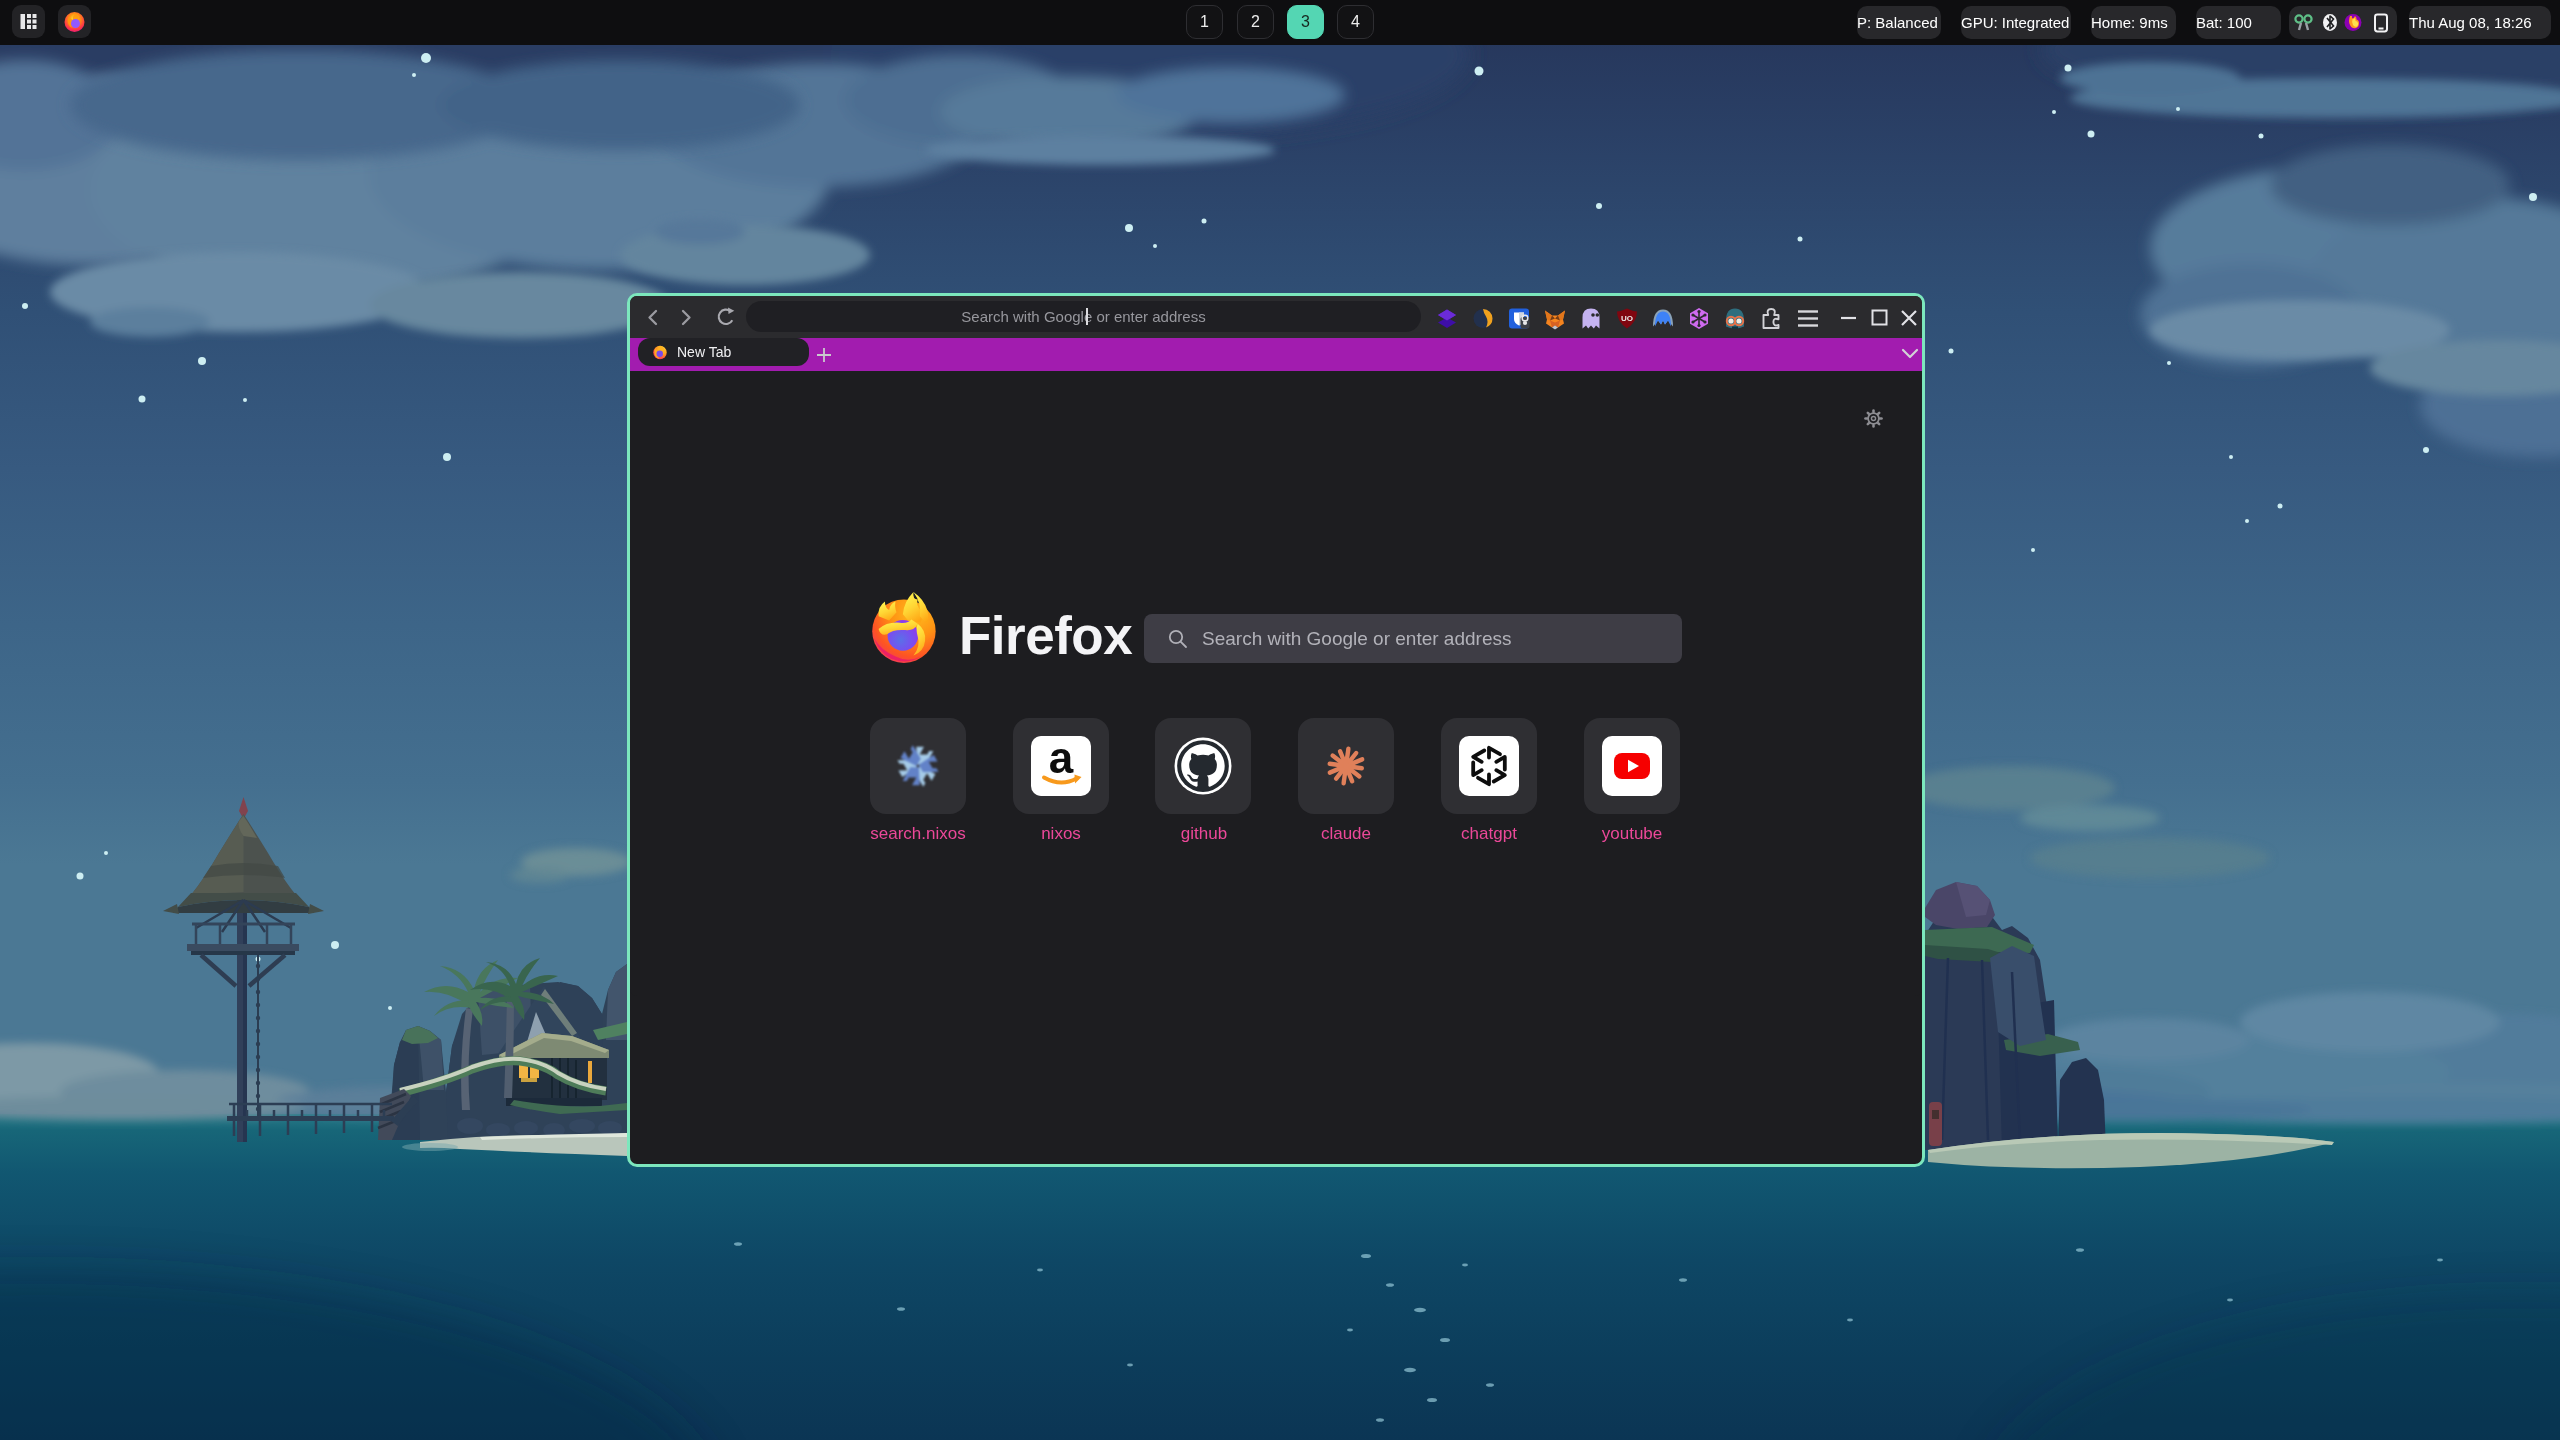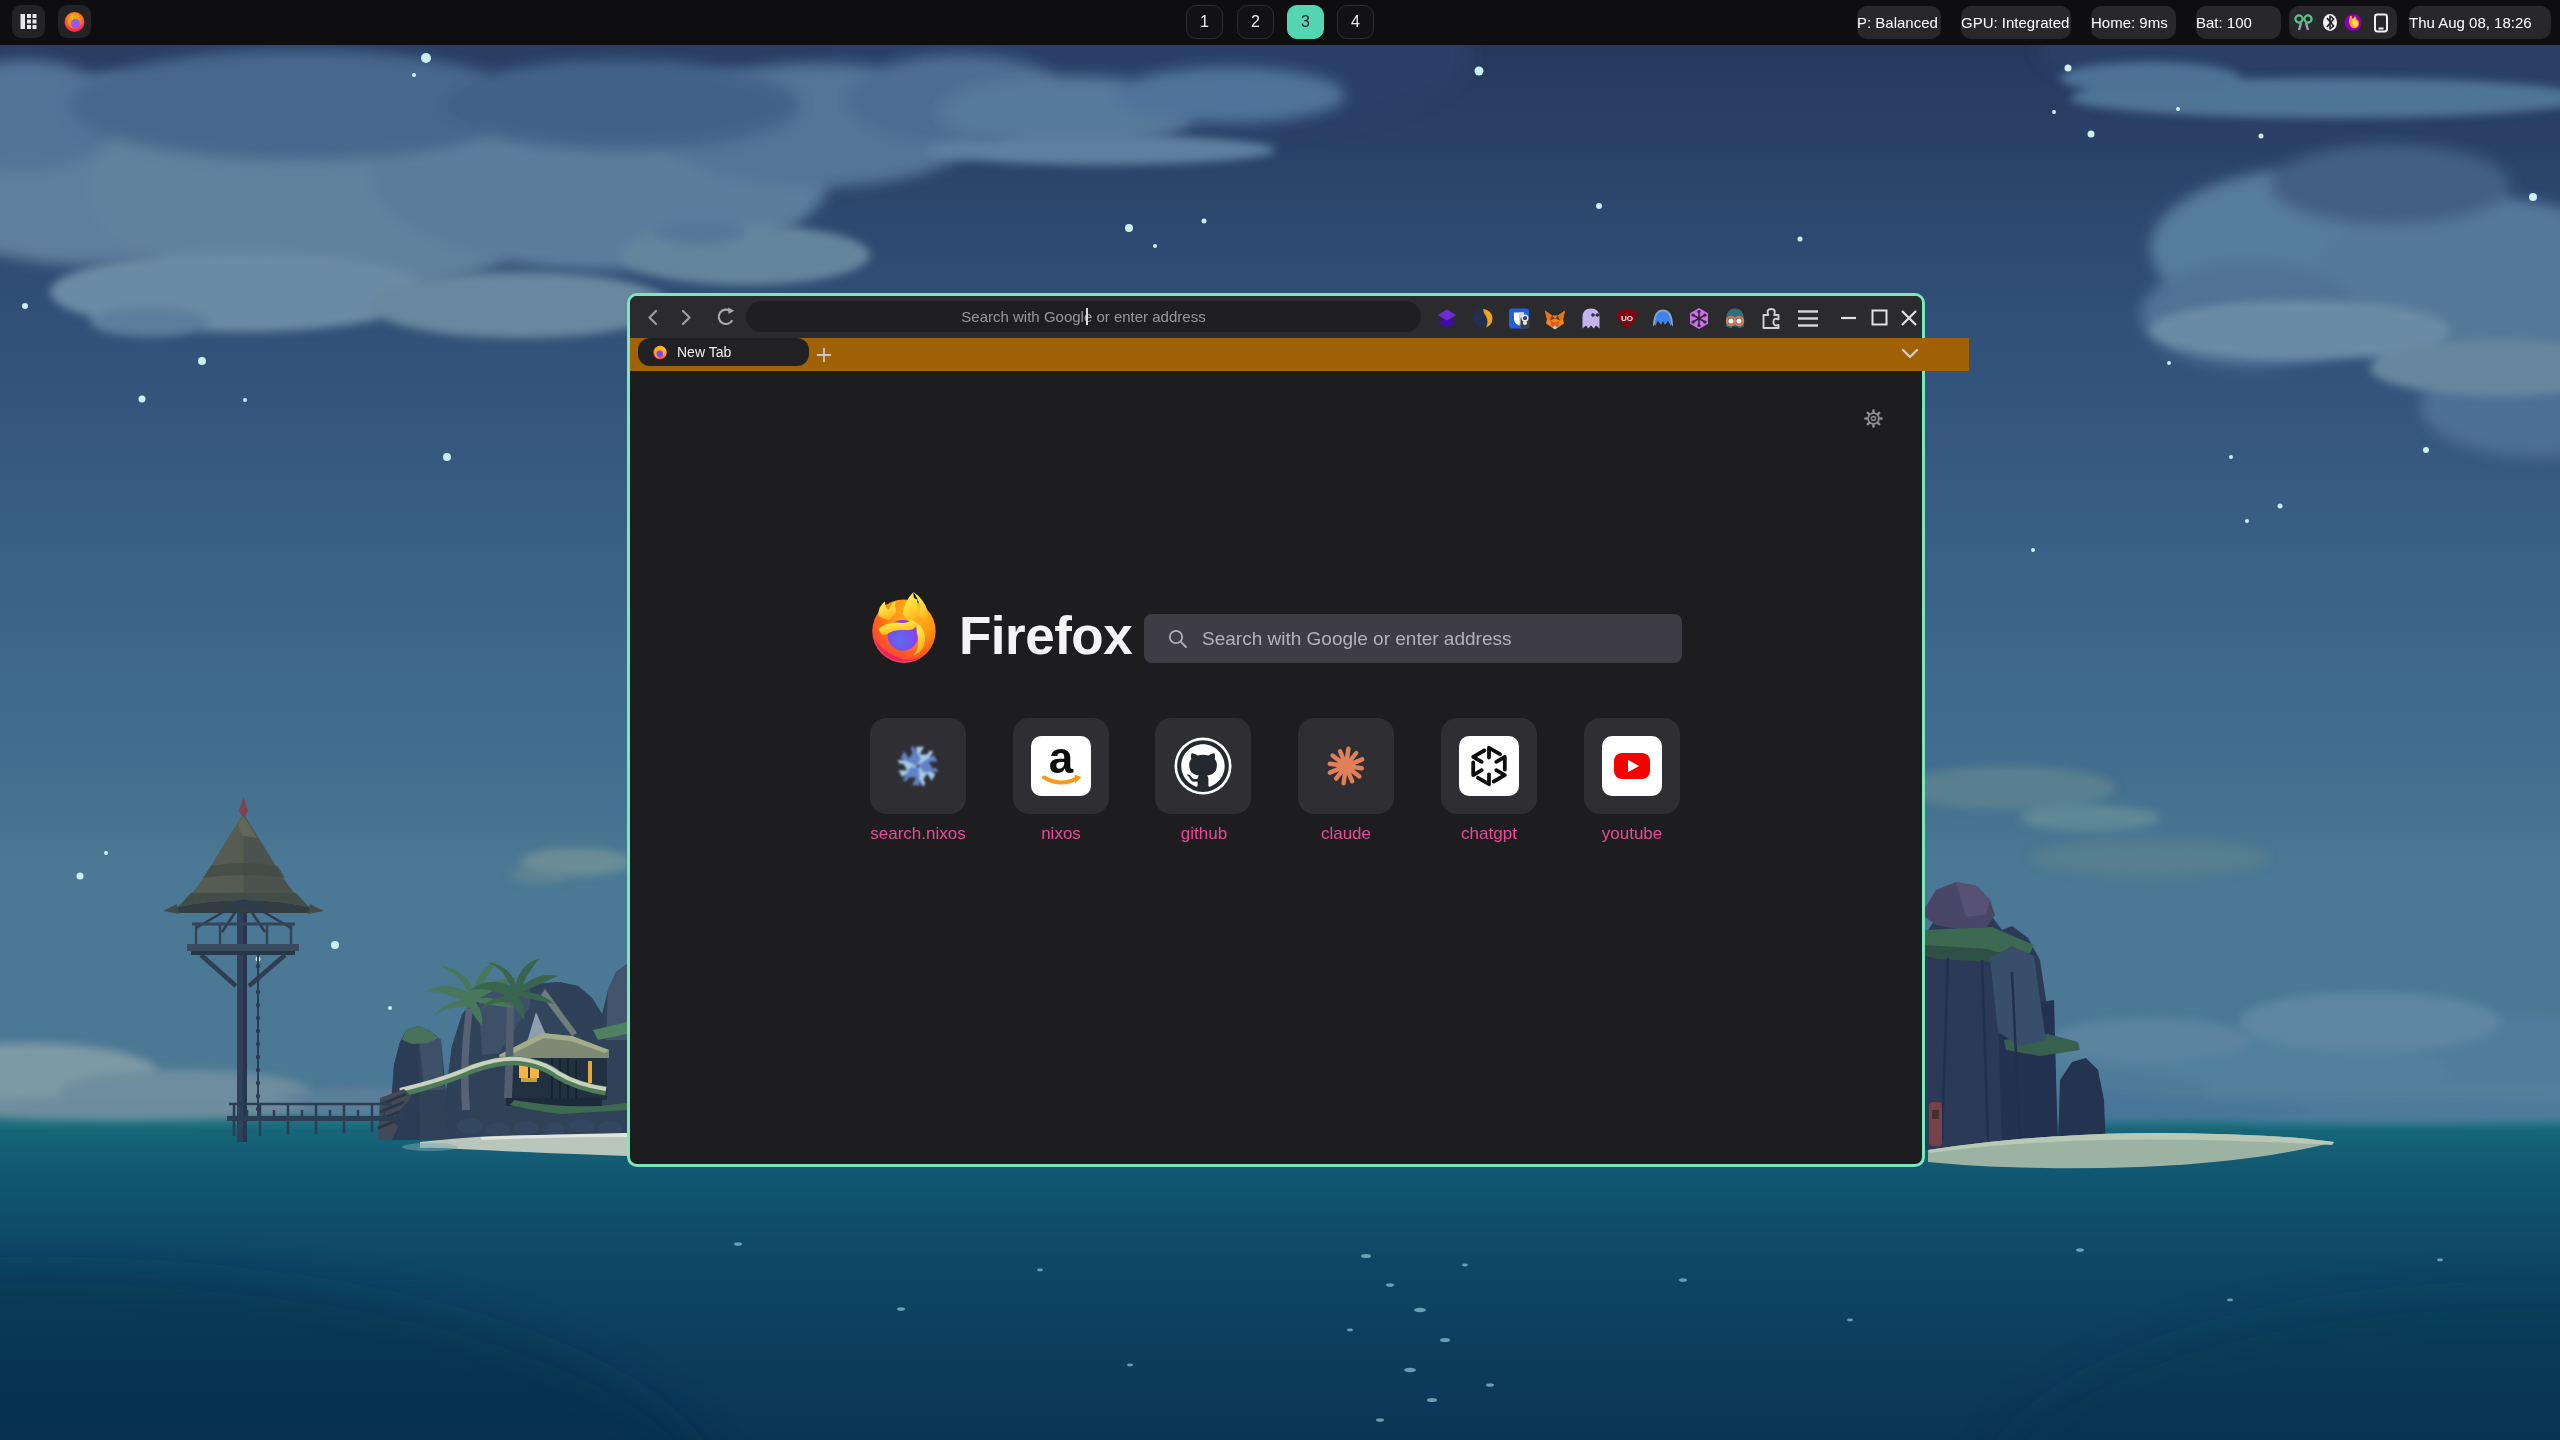--- a/index.html
+++ b/index.html
@@ -10,21 +10,21 @@
   .tbtn{position:absolute;top:5px;width:33px;height:33px;border-radius:9px;background:#232326;}
   .ws{position:absolute;top:5px;width:37px;height:34px;border-radius:10px;background:#121214;
       border:1px solid #2e2e32;color:#ececec;font-size:16px;line-height:32px;text-align:center;box-sizing:border-box;}
   .ws.on{background:#54d6b3;border-color:#54d6b3;color:#17271f;}
   .pill{position:absolute;top:6px;height:33px;border-radius:10px;background:#28282b;color:#ffffff;
       font-size:15px;line-height:33px;text-align:left;white-space:nowrap;}
   
   #win{position:absolute;left:627px;top:293px;width:1292px;height:868px;background:#1d1d20;
        border:3px solid #7ce7bd;border-radius:10px;}
   #toolbar{position:absolute;left:0;top:0;width:1292px;height:42px;background:#2b2b2e;border-radius:7px 7px 0 0;}
-  #tabbar{position:absolute;left:0;top:42px;width:1292px;height:33px;background:#a16207;padding-left:47px;}
+  #tabbar{position:absolute;left:0;top:42px;width:1292px;height:33px;background:#a21caf;}
   #content{position:absolute;left:0;top:75px;width:1292px;height:625px;background:#1d1d20;border-radius:0 0 7px 7px;}
   #urlbar{position:absolute;left:116px;top:5px;width:675px;height:31px;border-radius:15.5px;background:#1f1f23;}
   #urlbar .ph{position:absolute;left:0;width:675px;top:0;height:31px;line-height:31px;text-align:center;
       color:#97979d;font-size:15px;}
   #tab{position:absolute;left:8px;top:0px;width:171px;height:28px;border-radius:12px;background:#212125;}
   #tab .t{position:absolute;left:39px;top:0;height:28px;line-height:28px;color:#f0f0f2;font-size:14px;}
   
   #fxword{position:absolute;left:329px;top:234px;color:#f4f4f6;font-size:53px;font-weight:bold;letter-spacing:-0.5px;}
   #sbar{position:absolute;left:514px;top:243px;width:538px;height:49px;border-radius:8px;background:#3e3d45;}
   #sbar .ph{position:absolute;left:58px;top:0;height:49px;line-height:49px;color:#b2b2b9;font-size:19px;}

